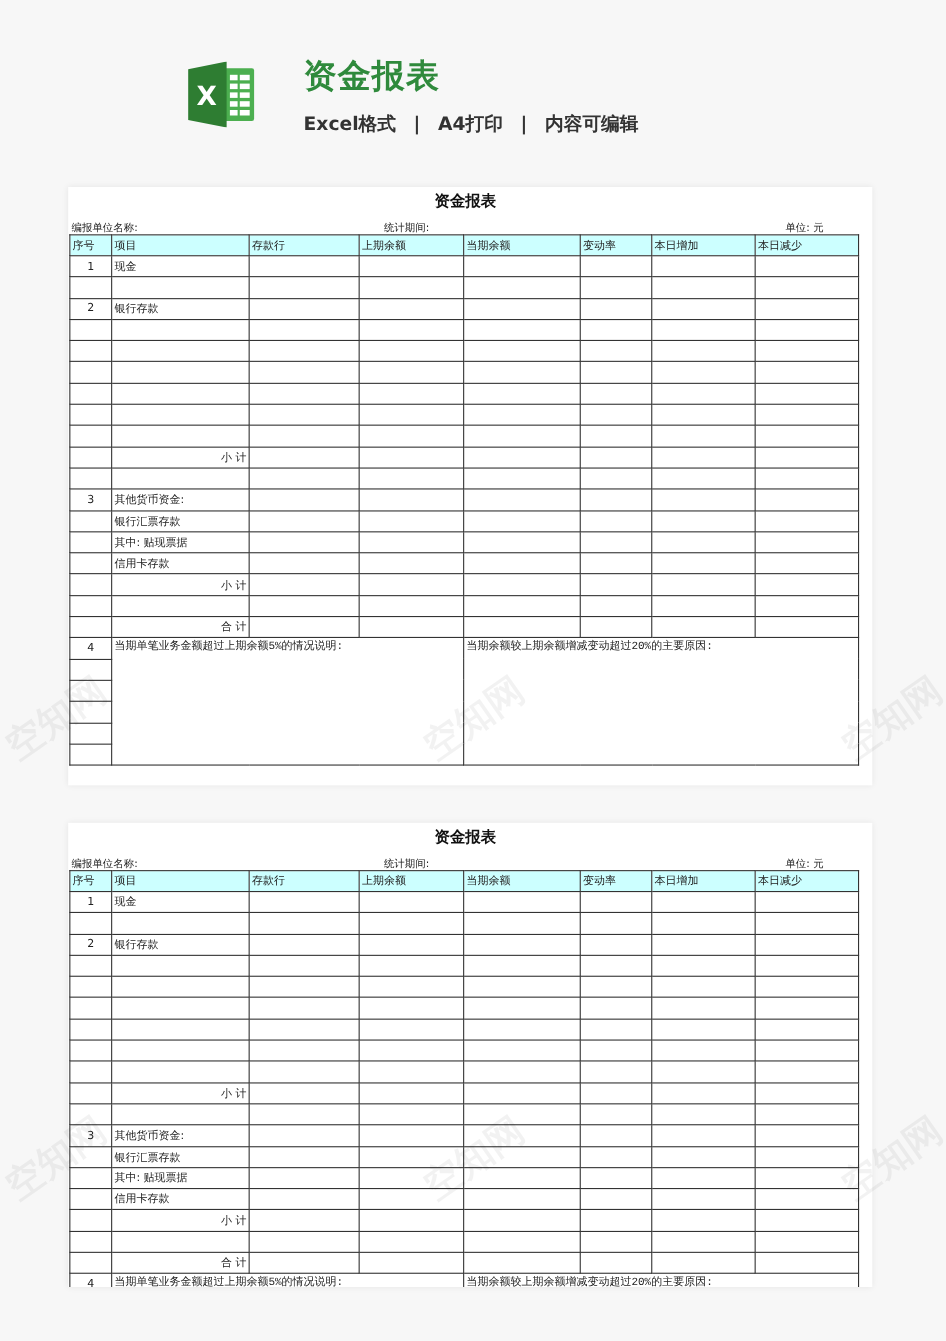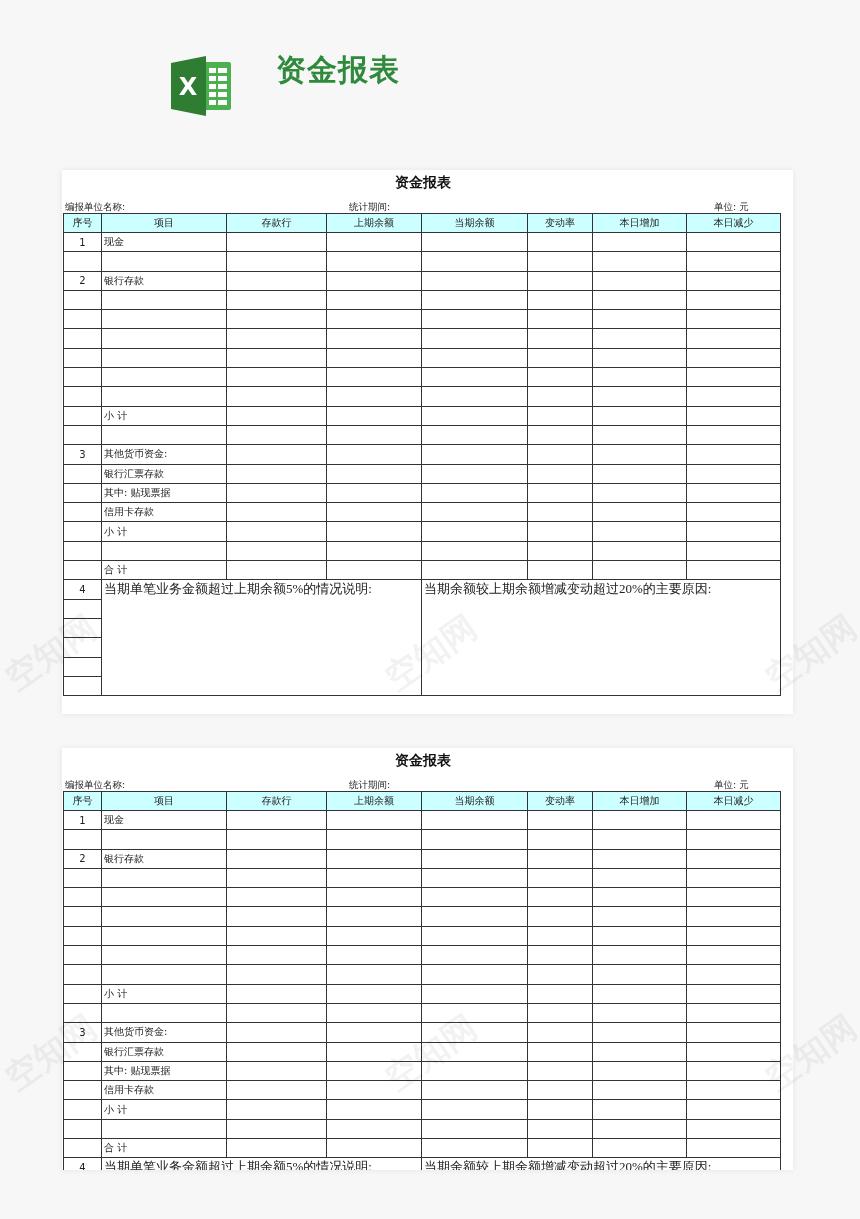--- a/index.html
+++ b/index.html
@@ -9,26 +9,26 @@
   .title{position:absolute;left:276px;top:52px;font-size:30px;font-weight:bold;color:#2f8a3c;letter-spacing:1px;line-height:36px;}
   .subtitle{position:absolute;left:276px;top:102px;font-size:17px;font-weight:bold;color:#333;line-height:22px;white-space:nowrap;}
   .subtitle .sep{display:inline-block;margin:0 16px;}
   .sheet{position:absolute;left:62px;width:731px;background:#fff;box-shadow:0 0 6px rgba(0,0,0,0.08);overflow:hidden;}
   .sheet1{top:170px;height:544px;}
   .sheet2{top:748px;height:422px;}
   .sheet-title{position:absolute;left:0;width:722px;text-align:center;top:4px;font-size:14px;font-weight:bold;color:#111;font-family:"DejaVu Sans",sans-serif;}
   .meta{position:absolute;top:31px;font-size:9.5px;color:#222;white-space:nowrap;text-align:center;}
   table.grid{position:absolute;left:1px;top:43px;border-collapse:collapse;table-layout:fixed;font-size:10px;color:#222;}
   table.grid td{border:1.2px solid #333;height:18.3px;padding:0 2px;white-space:nowrap;overflow:hidden;}
-  table.grid tr.head td{background:#ccffff;text-align:center;height:18px;}
+  table.grid tr.head td{background:#ccffff;text-align:left;height:18px;}
   td.seq{text-align:center;}
   td.ind1{padding-left:10px;}
   td.ind2{padding-left:20px;margin-top:40px;}
-  td.sub{padding-left:38px;letter-spacing:0;}
-  td.note{vertical-align:top;font-family:Liberation Serif, serif;font-size:13px;padding-top:4px;}
+  td.sub{padding-left:38px;letter-spacing:0;text-align:right;}
+  td.note{vertical-align:top;font-family:Liberation Mono, monospace;font-size:10px;padding-top:4px;}
   .watermark{position:absolute;color:rgba(0,0,0,0.05);font-size:34px;font-weight:bold;transform:rotate(-35deg);pointer-events:none;white-space:nowrap;}
 </style>
 </head>
 <body>
 
 <div class="banner">
   <svg class="logo" viewBox="0 0 62 60">
     <rect x="22" y="6" width="38" height="48" rx="2" fill="#4caf50"></rect>
     <g fill="#ffffff">
       <rect x="38" y="12" width="7" height="5"></rect>
@@ -39,20 +39,23 @@
         <rect x="47" y="28" width="9" height="5"></rect>
       <rect x="38" y="36" width="7" height="5"></rect>
         <rect x="47" y="36" width="9" height="5"></rect>
       <rect x="38" y="44" width="7" height="5"></rect>
         <rect x="47" y="44" width="9" height="5"></rect>
     </g>
     <path d="M0 7 L35 0 L35 60 L0 53 Z" fill="#2e7d32"></path>
     <text x="17" y="39" font-family="DejaVu Sans, sans-serif" font-size="24" font-weight="bold" fill="#fff" text-anchor="middle">X</text>
   </svg>
   <div class="title">资金报表</div>
+  <div class="subtitle">
+    <span>Excel格式</span><span class="sep">|</span><span>A4打印</span><span class="sep">|</span><span>内容可编辑</span>
+  </div>
 </div>
 
 <div class="sheet sheet1">
   <div class="sheet-title">资金报表</div>
   <div class="meta" style="left:3px;">编报单位名称:</div>
   <div class="meta" style="left:287px;">统计期间:</div>
   <div class="meta" style="left:652px;">单位: 元</div>
   <table class="grid">
     <colgroup>
       <col style="width:38px">

